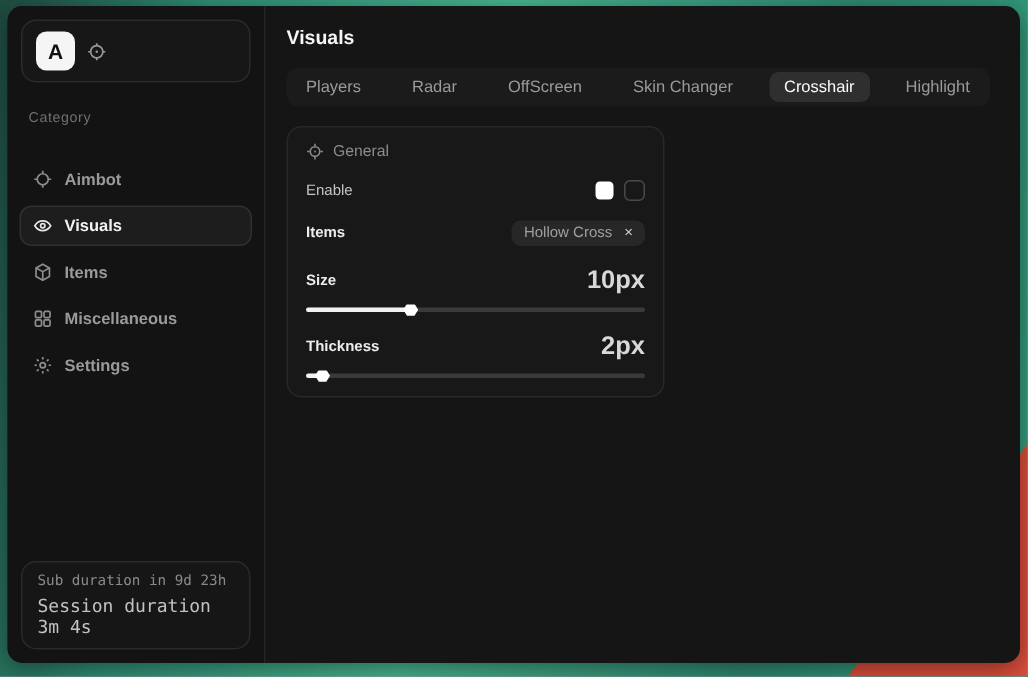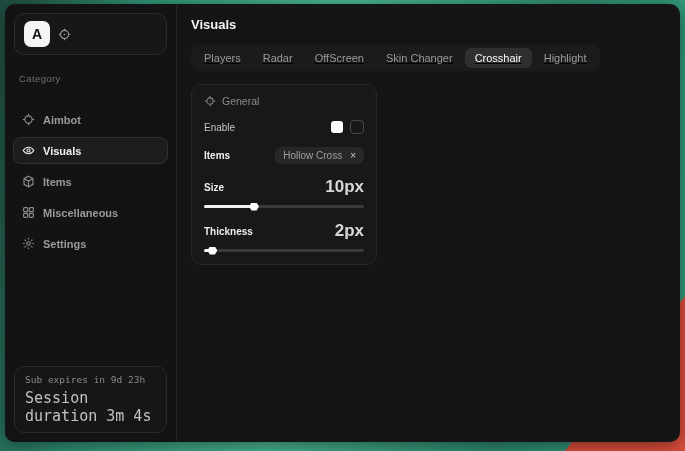--- a/index.html
+++ b/index.html
@@ -51,35 +51,35 @@
     background:#1d1d1d; border-color:#303030; color:#f2f2f2;
   }
   .nav-item.active .nicon { color:#e5e5e5; }
   .sidebar-spacer { flex:1; }
   .session-card {
     margin:9px; border:1px solid #2a2a2a; border-radius:10px;
     padding:7px 10px; background:#161616;
     font-family:"DejaVu Sans Mono", monospace;
   }
   .session-line1 { color:#8a8a8a; font-size:9.5px; margin-bottom:4px; }
-  .session-line2 { color:#c2c2c2; font-size:15px; }
+  .session-line2 { color:#c2c2c2; font-size:12px; }
   
   .main { flex:1; padding:13px 14px; display:flex; flex-direction:column; }
   .page-title { color:#f5f5f5; font-size:13px; font-weight:700; }
   .tabbar {
     margin-top:13px; display:inline-flex; align-self:flex-start;
-    background:#1b1b1b; border-radius:8px; padding:3px; gap:2px;text-decoration:underline;
+    background:#1b1b1b; border-radius:8px; padding:3px; gap:14px;
   }
   .tab {
     padding:4px 10px; color:#9a9a9a; font-size:11px; border-radius:6px; cursor:pointer;
     white-space:nowrap;
   }
   .tab.active { background:#2f2f2f; color:#fafafa; }
   .panel-card {
-    margin-top:13px; width:186px; background:#181818;
+    margin-top:13px; width:252px; background:#181818;
     border:1px solid #282828; border-radius:10px; padding:10px 12px 12px 12px;
   }
   .panel-head { display:flex; align-items:center; gap:6px; color:#8b8b8b; }
   .panel-head .picon { display:flex; color:#8b8b8b; }
   .panel-title { font-size:10.5px; }
   .row { display:flex; align-items:center; justify-content:space-between; margin-top:13px; }
   .row-label { color:#c4c4c4; font-size:10px; }
   .row-label.strong { color:#ececec; font-weight:700; }
   .enable-controls { display:flex; align-items:center; gap:7px; }
   .color-swatch { width:12px; height:12px; border-radius:3px; background:#ffffff; cursor:pointer; }
@@ -177,21 +177,21 @@
             <path d="M8 1.2v2M8 12.8v2M1.2 8h2M12.8 8h2M3.2 3.2l1.4 1.4M11.4 11.4l1.4 1.4M12.8 3.2l-1.4 1.4M4.6 11.4l-1.4 1.4"></path>
           </svg>
         </span>
         <span>Settings</span>
       </div>
     </nav>
 
     <div class="sidebar-spacer"></div>
 
     <div class="session-card">
-      <div class="session-line1">Sub expires in 9d 23h</div>
+      <div class="session-line1">Sub duration in 9d 23h</div>
       <div class="session-line2">Session duration 3m 4s</div>
     </div>
   </aside>
 
   <main class="main">
 
     <div class="page-title">Visuals</div>
 
     <div class="tabbar">
       <div class="tab">Players</div>

